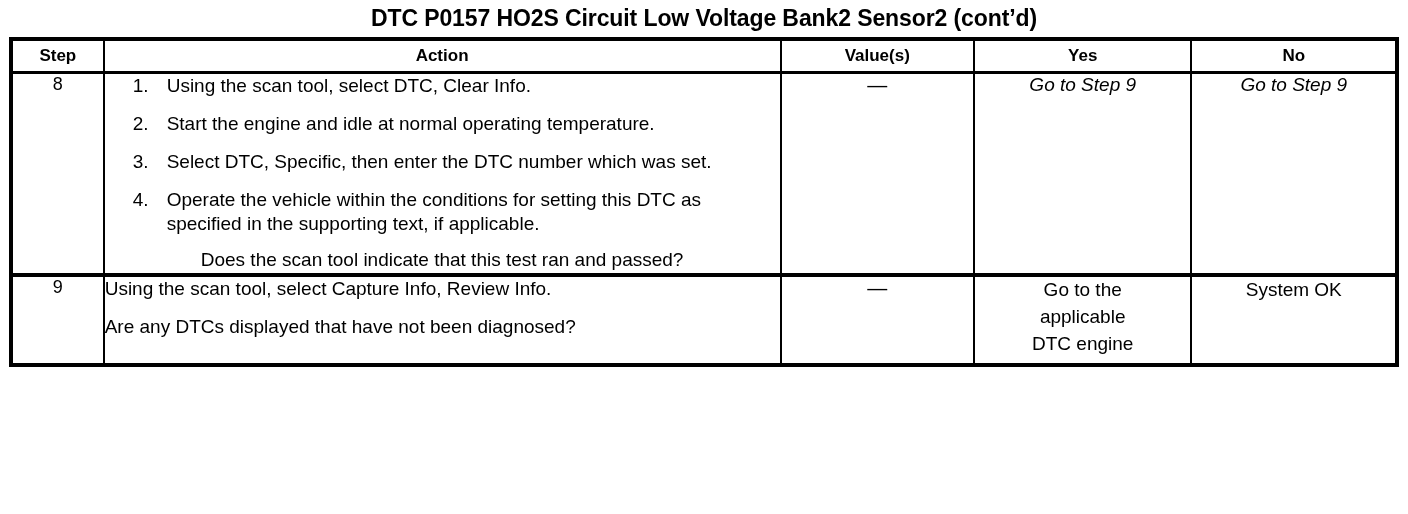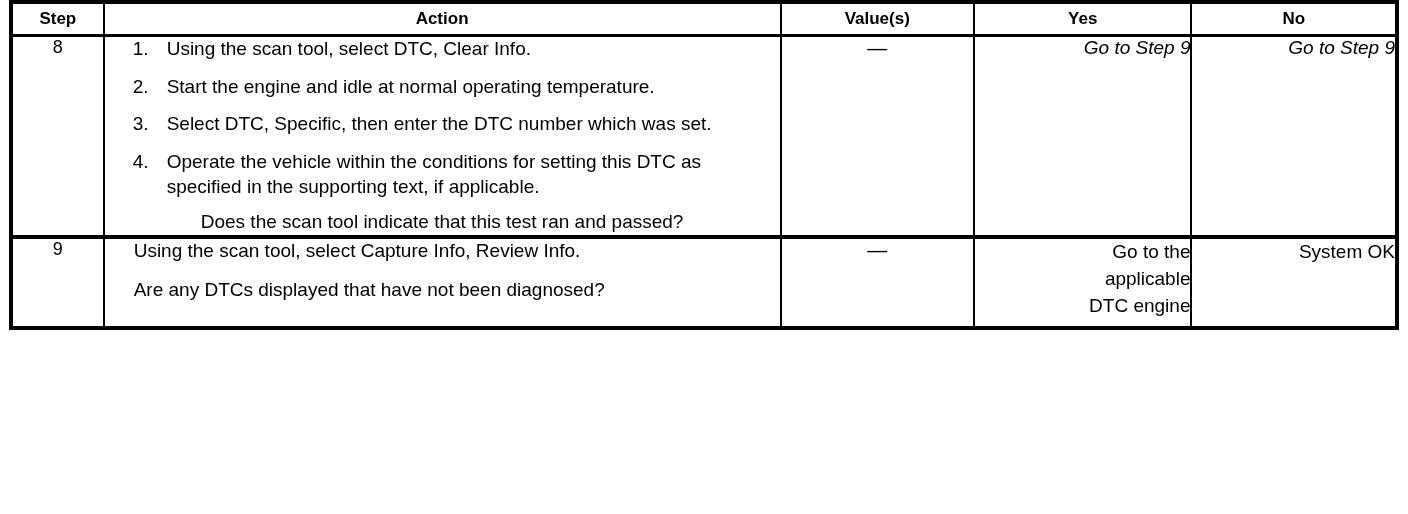--- a/index.html
+++ b/index.html
@@ -81,21 +81,21 @@
     vertical-align: middle;
     font-size: 18px;
     font-weight: normal;
   }
   .cell-value {
     text-align: center;
     vertical-align: middle;
     font-size: 20px;
   }
   .cell-yes, .cell-no {
-    text-align: right;
+    text-align: center;
     font-size: 18px;
   }
 
   .cell-action {
     padding: 8px 10px 6px 10px;
     font-size: 19px;
     line-height: 1.30;
   }
 
   
@@ -124,21 +124,20 @@
 
   
   .action-lines {
     margin: 0;
     padding: 0;
     list-style: none;
   }
   .action-lines li {
     margin: 0 0 14px 0;
     line-height: 1.30;
-    padding-left: 29px;
   }
   .action-lines li:last-child { margin-bottom: 0; }
 
   
   .ans-italic {
     font-style: italic;
     font-size: 19px;
     white-space: nowrap;
   }
   .ans-stack {
@@ -155,20 +154,21 @@
   .cell-yes-9, .cell-no-9 {
     vertical-align: bottom;
     padding-bottom: 7px;
   }
 </style>
 </head>
 <body>
 
 <div class="page">
 
+  <div class="doc-title">DTC P0157 HO2S Circuit Low Voltage Bank2 Sensor2 (cont’d)</div>
 
   <table class="dtc-table">
     <colgroup>
       <col class="col-step">
       <col class="col-action">
       <col class="col-value">
       <col class="col-yes">
       <col class="col-no">
     </colgroup>
     <thead>

